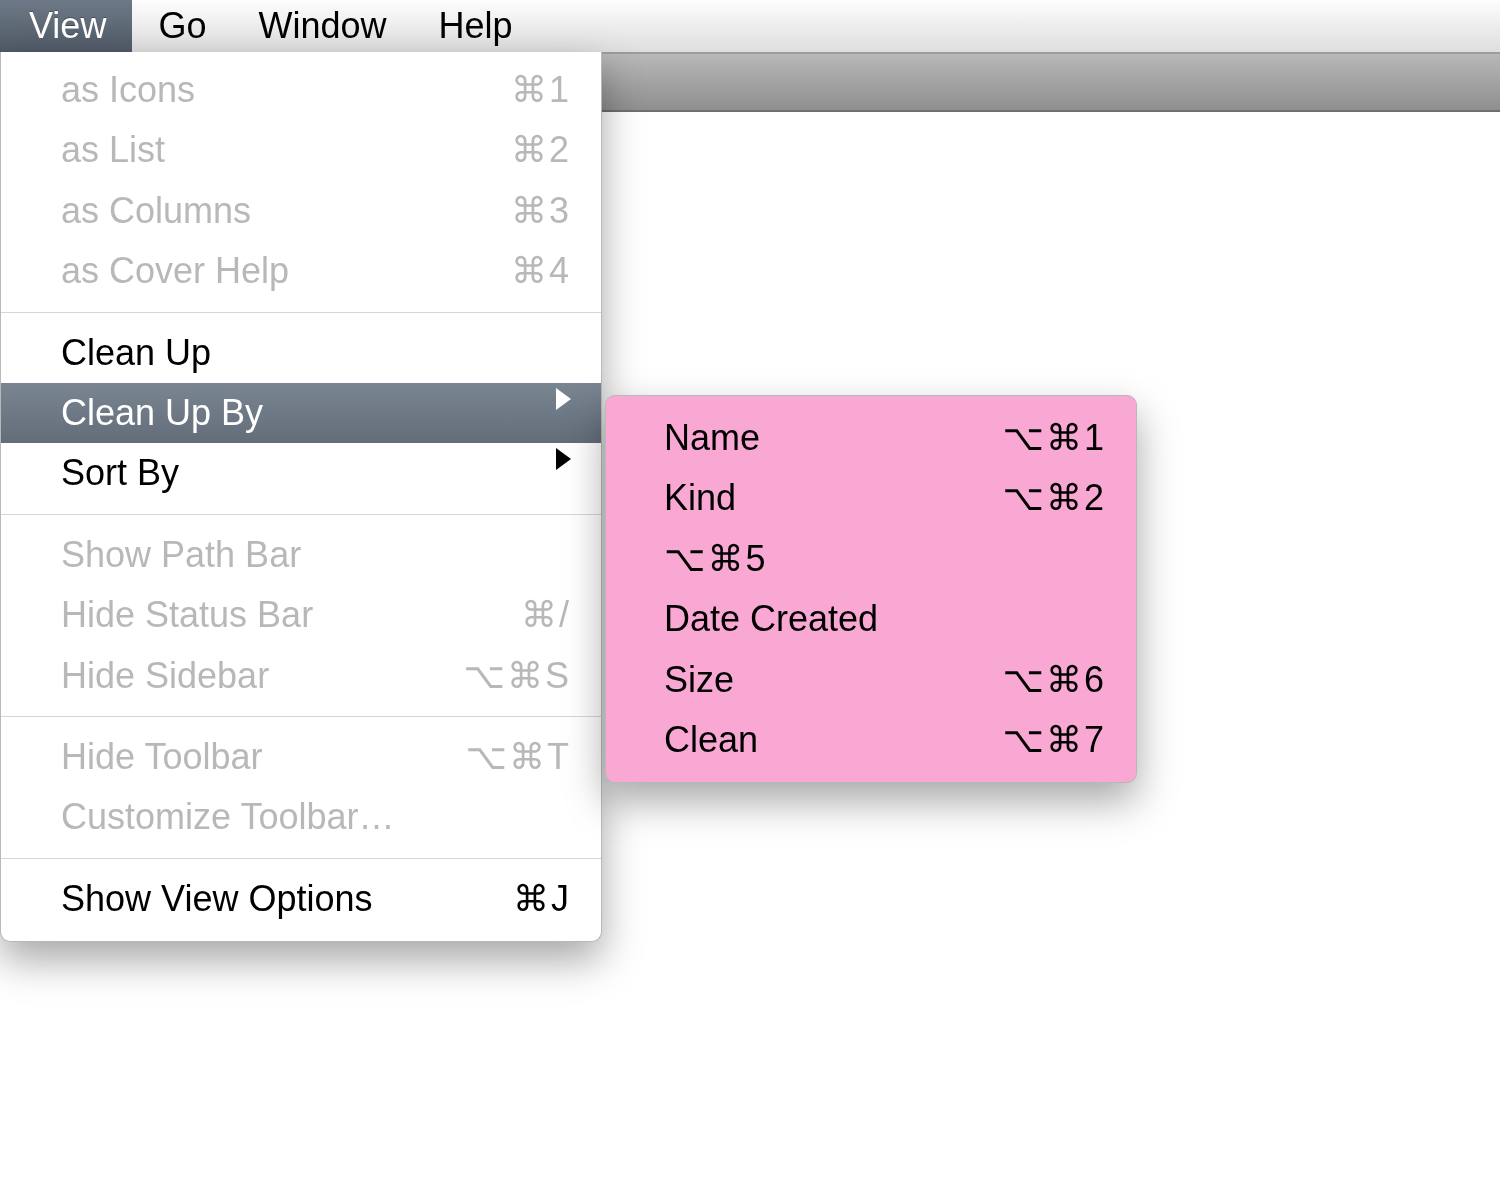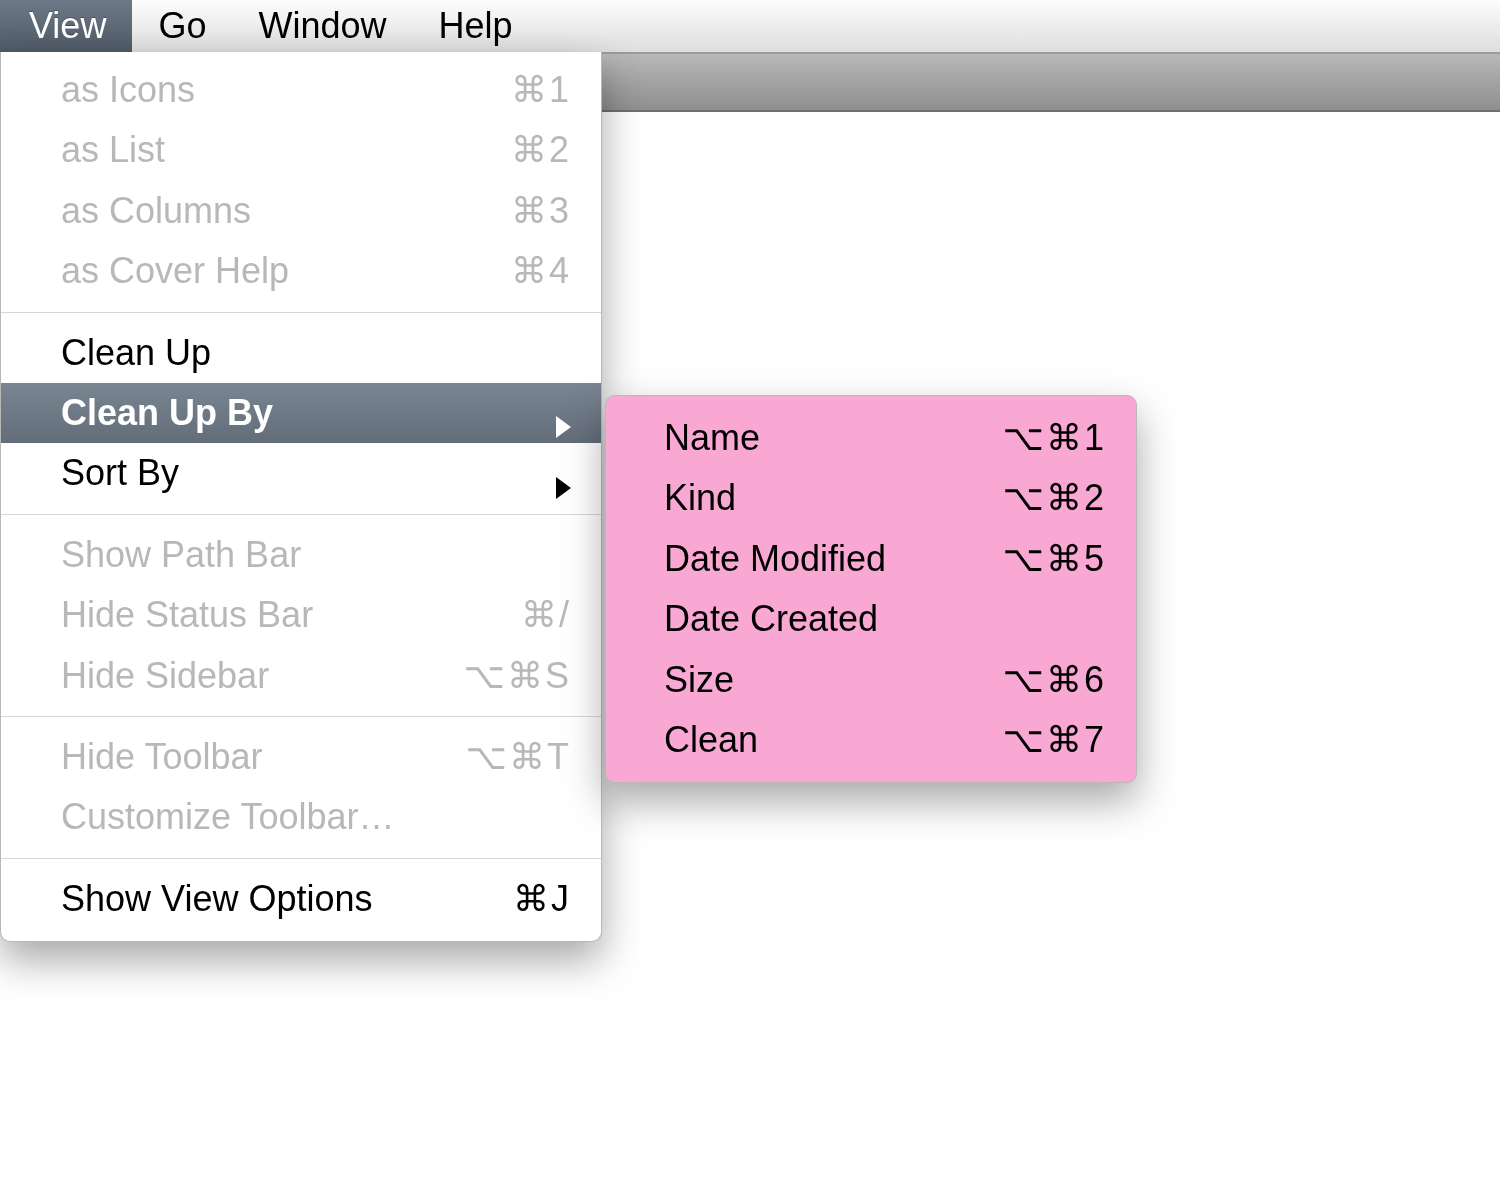--- a/index.html
+++ b/index.html
@@ -45,35 +45,34 @@
     border: 1px solid #b8b8b8;
     border-top: none;
     border-radius: 0 0 10px 10px;
     padding: 8px 0 12px 0;
     box-shadow: 0 18px 40px rgba(0,0,0,0.35);
     z-index: 20;
   }
   .menu-row {
     position: relative;
     display: flex;
-    align-items: flex-end;
+    align-items: flex-start;
     justify-content: space-between;
     padding: 5px 30px 5px 60px;
     font-size: 36px;
     line-height: 1.4;
     color: #000;
   }
   .menu-row.disabled .label,
   .menu-row.disabled .shortcut {
     color: #b8b8b8;
   }
   .menu-row.highlight {
     background: linear-gradient(to bottom, #7a8592 0%, #636d7a 100%);
     color: #fff;
-    font-weight: bold;
   }
   .menu-row.highlight .label { color: #fff; }
   .menu-row .label {
     white-space: nowrap;
   }
   .menu-row .shortcut {
     font-size: 36px;
     letter-spacing: 2px;
     white-space: nowrap;
   }
@@ -223,21 +222,20 @@
 <div class="submenu">
   <div class="sub-row">
     <span class="label">Name</span>
     <span class="shortcut">⌥⌘1</span>
   </div>
   <div class="sub-row">
     <span class="label">Kind</span>
     <span class="shortcut">⌥⌘2</span>
   </div>
   <div class="sub-row">
-    <span class="label">Date Modified</span>
     <span class="shortcut">⌥⌘5</span>
   </div>
   <div class="sub-row">
     <span class="label">Date Created</span>
     <span class="shortcut"></span>
   </div>
   <div class="sub-row">
     <span class="label">Size</span>
     <span class="shortcut">⌥⌘6</span>
   </div>

